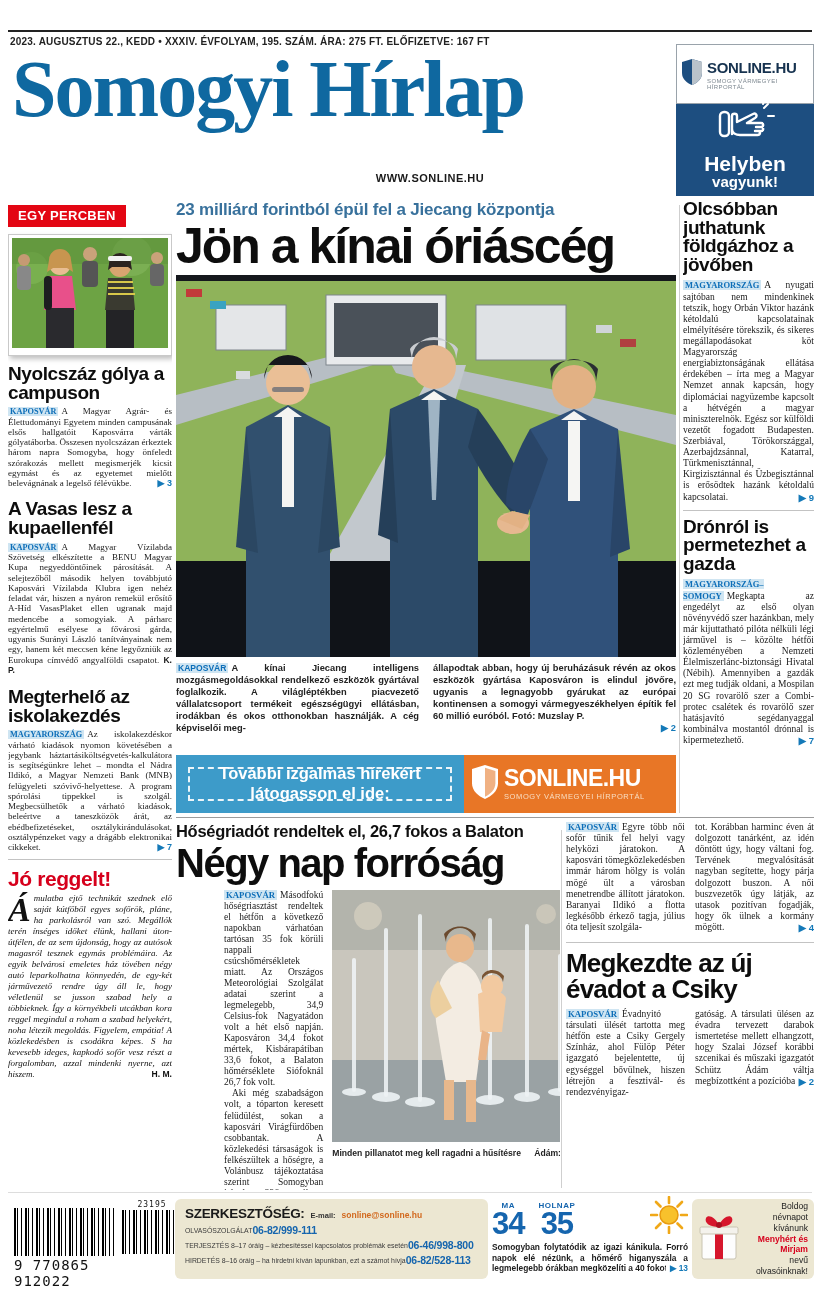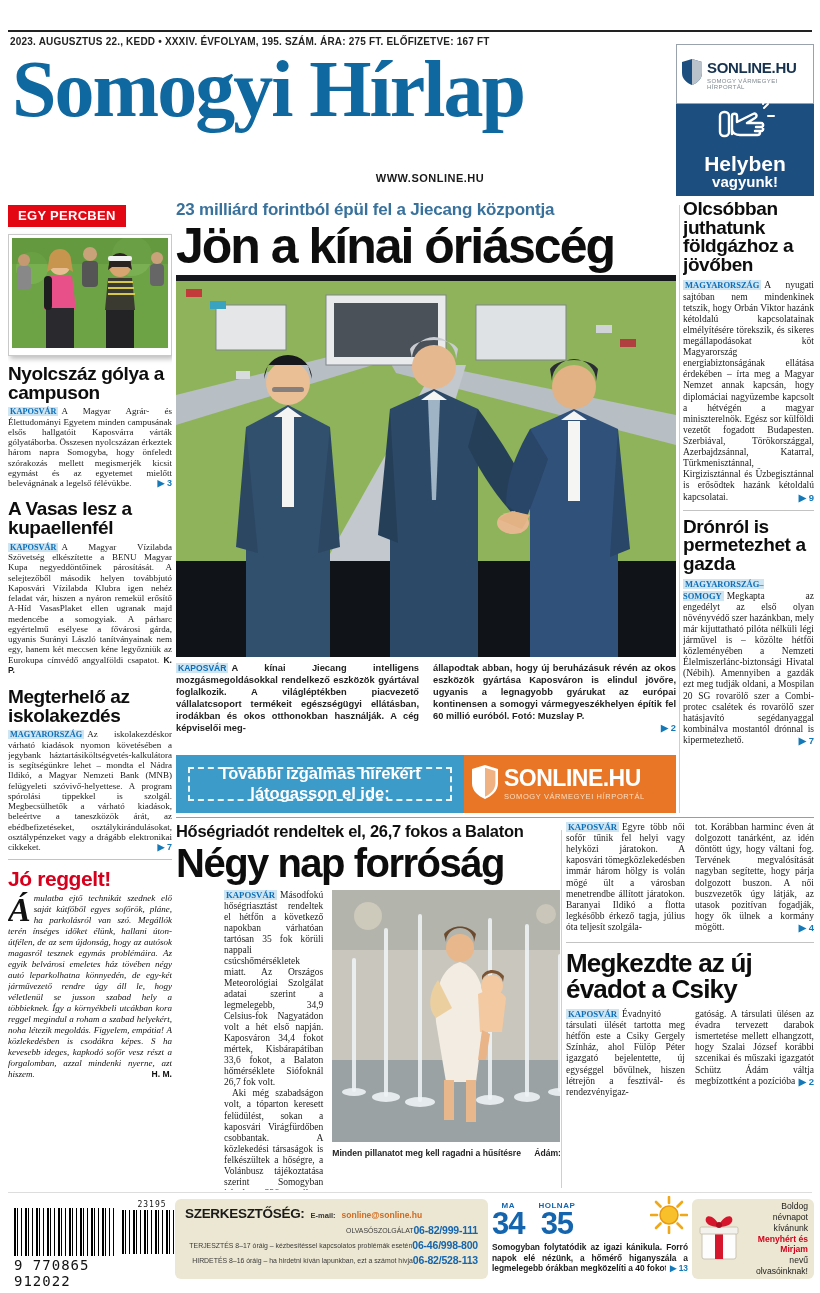--- a/index.html
+++ b/index.html
@@ -91,21 +91,21 @@
   .bc-stripes { height:48px; background:repeating-linear-gradient(90deg,#000 0 2px,#fff 2px 3px,#000 3px 4px,#fff 4px 7px,#000 7px 8px,#fff 8px 11px); }
   .bc-num { font-family:"DejaVu Sans Mono",monospace; font-size:14px; letter-spacing:1px; margin-top:1px; }
   .bc-small { position:absolute; left:108px; top:0; width:60px; text-align:center; }
   .bc-small .bc-stripes { height:44px; }
   .bc-small .bc-num { font-size:8px; margin:0 0 1px; }
   .editorial { position:absolute; left:175px; top:1199px; width:313px; height:80px; background:#ece7d2; border-radius:6px; padding:7px 10px 6px; }
   .ed-head { display:flex; align-items:baseline; gap:6px; }
   .ed-title { font-size:13.5px; font-weight:bold; letter-spacing:-.3px; color:#1a1a1a; }
   .ed-mail-label { font-size:7.5px; font-weight:bold; color:#333; }
   .ed-mail { font-size:8.5px; font-weight:bold; color:#d2691e; }
-  .ed-row { display:flex; justify-content:flex-end; align-items:center; margin-top:3px; }
+  .ed-row { display:flex; justify-content:flex-start; align-items:center; margin-top:3px; }
   .ed-row-label { font-size:6.9px; color:#3a3a3a; }
   .ed-row-phone { font-size:10.5px; font-weight:bold; color:#1565ae; letter-spacing:-.2px; }
   .weather { position:absolute; left:492px; top:1196px; width:196px; height:86px; }
   .wx-top { display:flex; align-items:flex-end; gap:14px; }
   .wx-cell { text-align:center; }
   .wx-label { font-size:8px; font-weight:bold; color:#1565ae; letter-spacing:.5px; }
   .wx-num { font-size:31px; font-weight:bold; color:#1565ae; line-height:.9; letter-spacing:-1px; }
   .wx-text { position:relative; margin-top:4px; font-size:8.4px; font-weight:bold; line-height:1.25; text-align:justify; color:#1c1c1c; }
   .nameday { position:absolute; left:692px; top:1199px; width:122px; height:80px; background:#ece7d2; border-radius:6px; display:flex; align-items:center; gap:4px; padding:4px 6px; }
   .nd-text { flex:1; text-align:right; font-size:8.6px; line-height:1.25; color:#222; }

